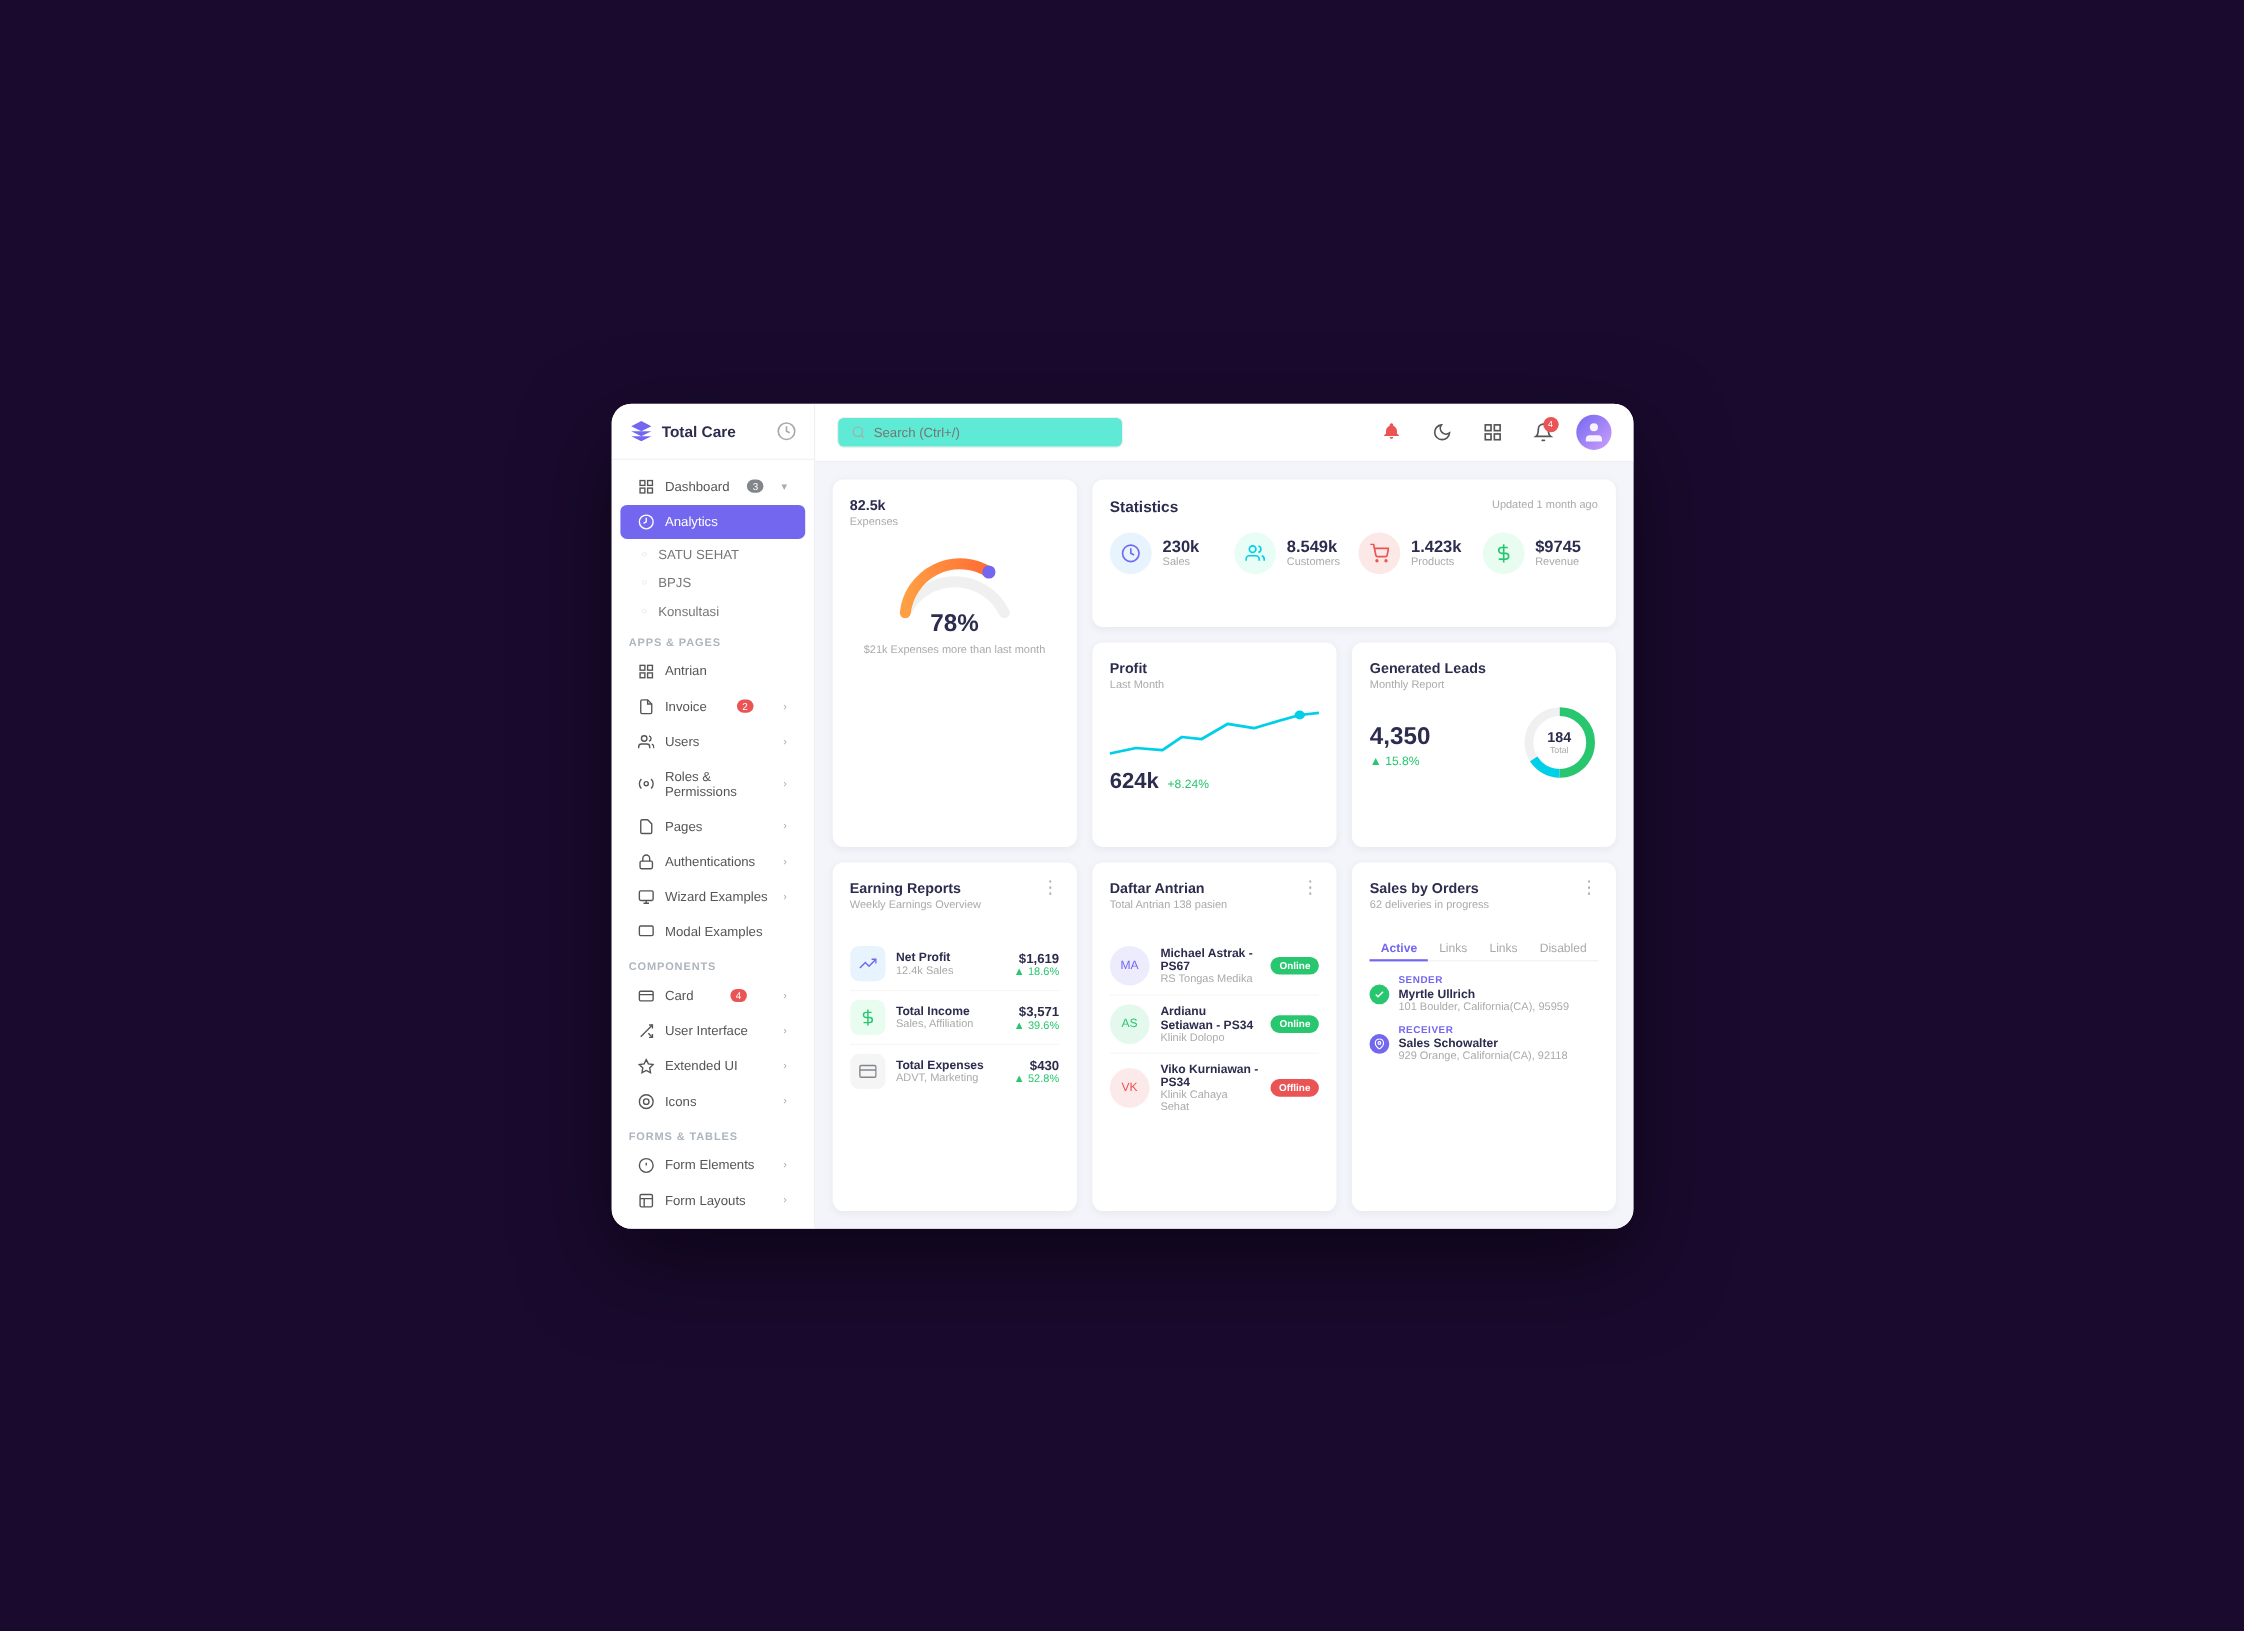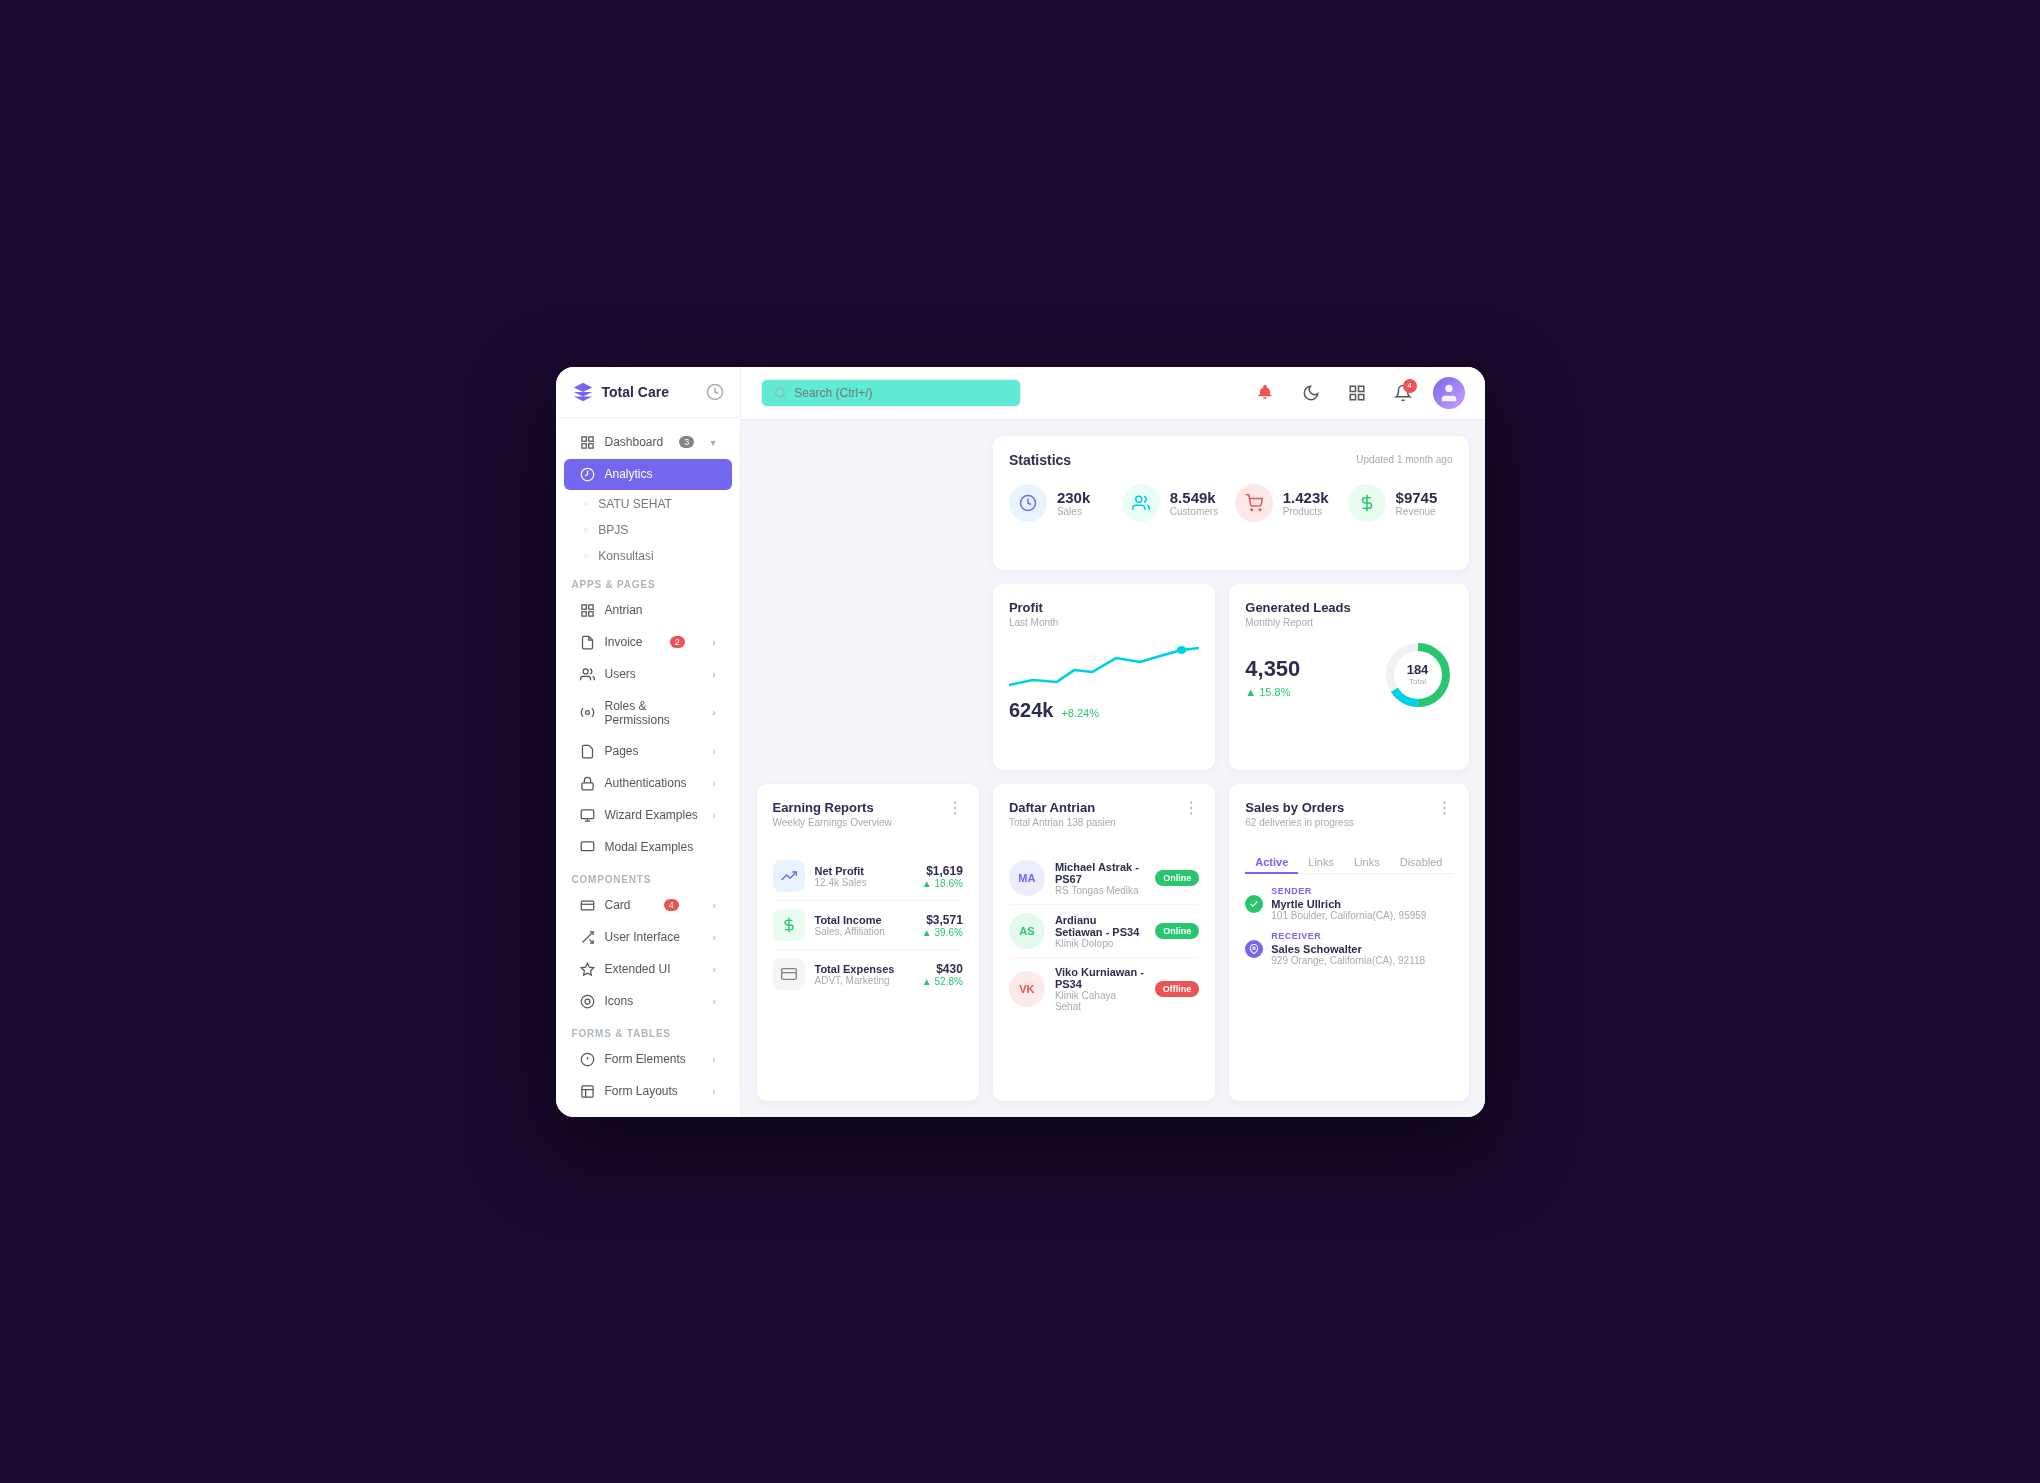--- a/index.html
+++ b/index.html
@@ -447,21 +447,21 @@
       width: 36px;
       height: 36px;
       border-radius: 50%;
       background: #ddd;
       flex-shrink: 0;
       overflow: hidden;
       display: flex;
       align-items: center;
       justify-content: center;
       font-size: 11px;
-      font-weight: 700;
+      font-weight: 400;
       color: #555;
     }
     .queue-info { flex: 1; }
     .queue-name { font-size: 11px; font-weight: 600; color: #2c2c4e; }
     .queue-place { font-size: 10px; color: #aaa; }
     .status-badge {
       font-size: 9px;
       font-weight: 700;
       padding: 3px 8px;
       border-radius: 10px;
@@ -761,20 +761,42 @@
           <svg width="22" height="22" viewBox="0 0 24 24" fill="rgba(255,255,255,0.9)">
             <path d="M20 21v-2a4 4 0 0 0-4-4H8a4 4 0 0 0-4 4v2"></path>
               <circle cx="12" cy="7" r="4"></circle>
           </svg>
         </div>
       </div>
     </header>
 
     <div class="content">
 
+      <div class="expense-card">
+        <div class="card-title-sm">82.5k</div>
+        <div class="card-sub">Expenses</div>
+        <div class="gauge-wrap">
+          <svg class="gauge-svg" viewBox="0 0 120 70">
+
+            <path d="M15 65 A50 50 0 0 1 105 65" fill="none" stroke="#f0f0f0" stroke-width="10" stroke-linecap="round"></path>
+
+            <path d="M15 65 A50 50 0 0 1 91 28" fill="none" stroke="url(#gaugeGrad)" stroke-width="10" stroke-linecap="round"></path>
+            <defs>
+              <linearGradient id="gaugeGrad" x1="0%" y1="0%" x2="100%" y2="0%">
+                <stop offset="0%" style="stop-color:#ff9f43"></stop>
+                <stop offset="100%" style="stop-color:#ff6b35"></stop>
+              </linearGradient>
+            </defs>
+
+            <circle cx="91" cy="28" r="6" fill="#7367f0"></circle>
+          </svg>
+          <div class="gauge-pct">78%</div>
+          <div class="gauge-note">$21k Expenses more than last month</div>
+        </div>
+      </div>
 
       <div class="stats-card">
         <div class="stats-header">
           <span class="stats-title">Statistics</span>
           <span class="stats-updated">Updated 1 month ago</span>
         </div>
         <div class="stats-grid">
 
           <div class="stat-item">
             <div class="stat-icon-wrap blue">

